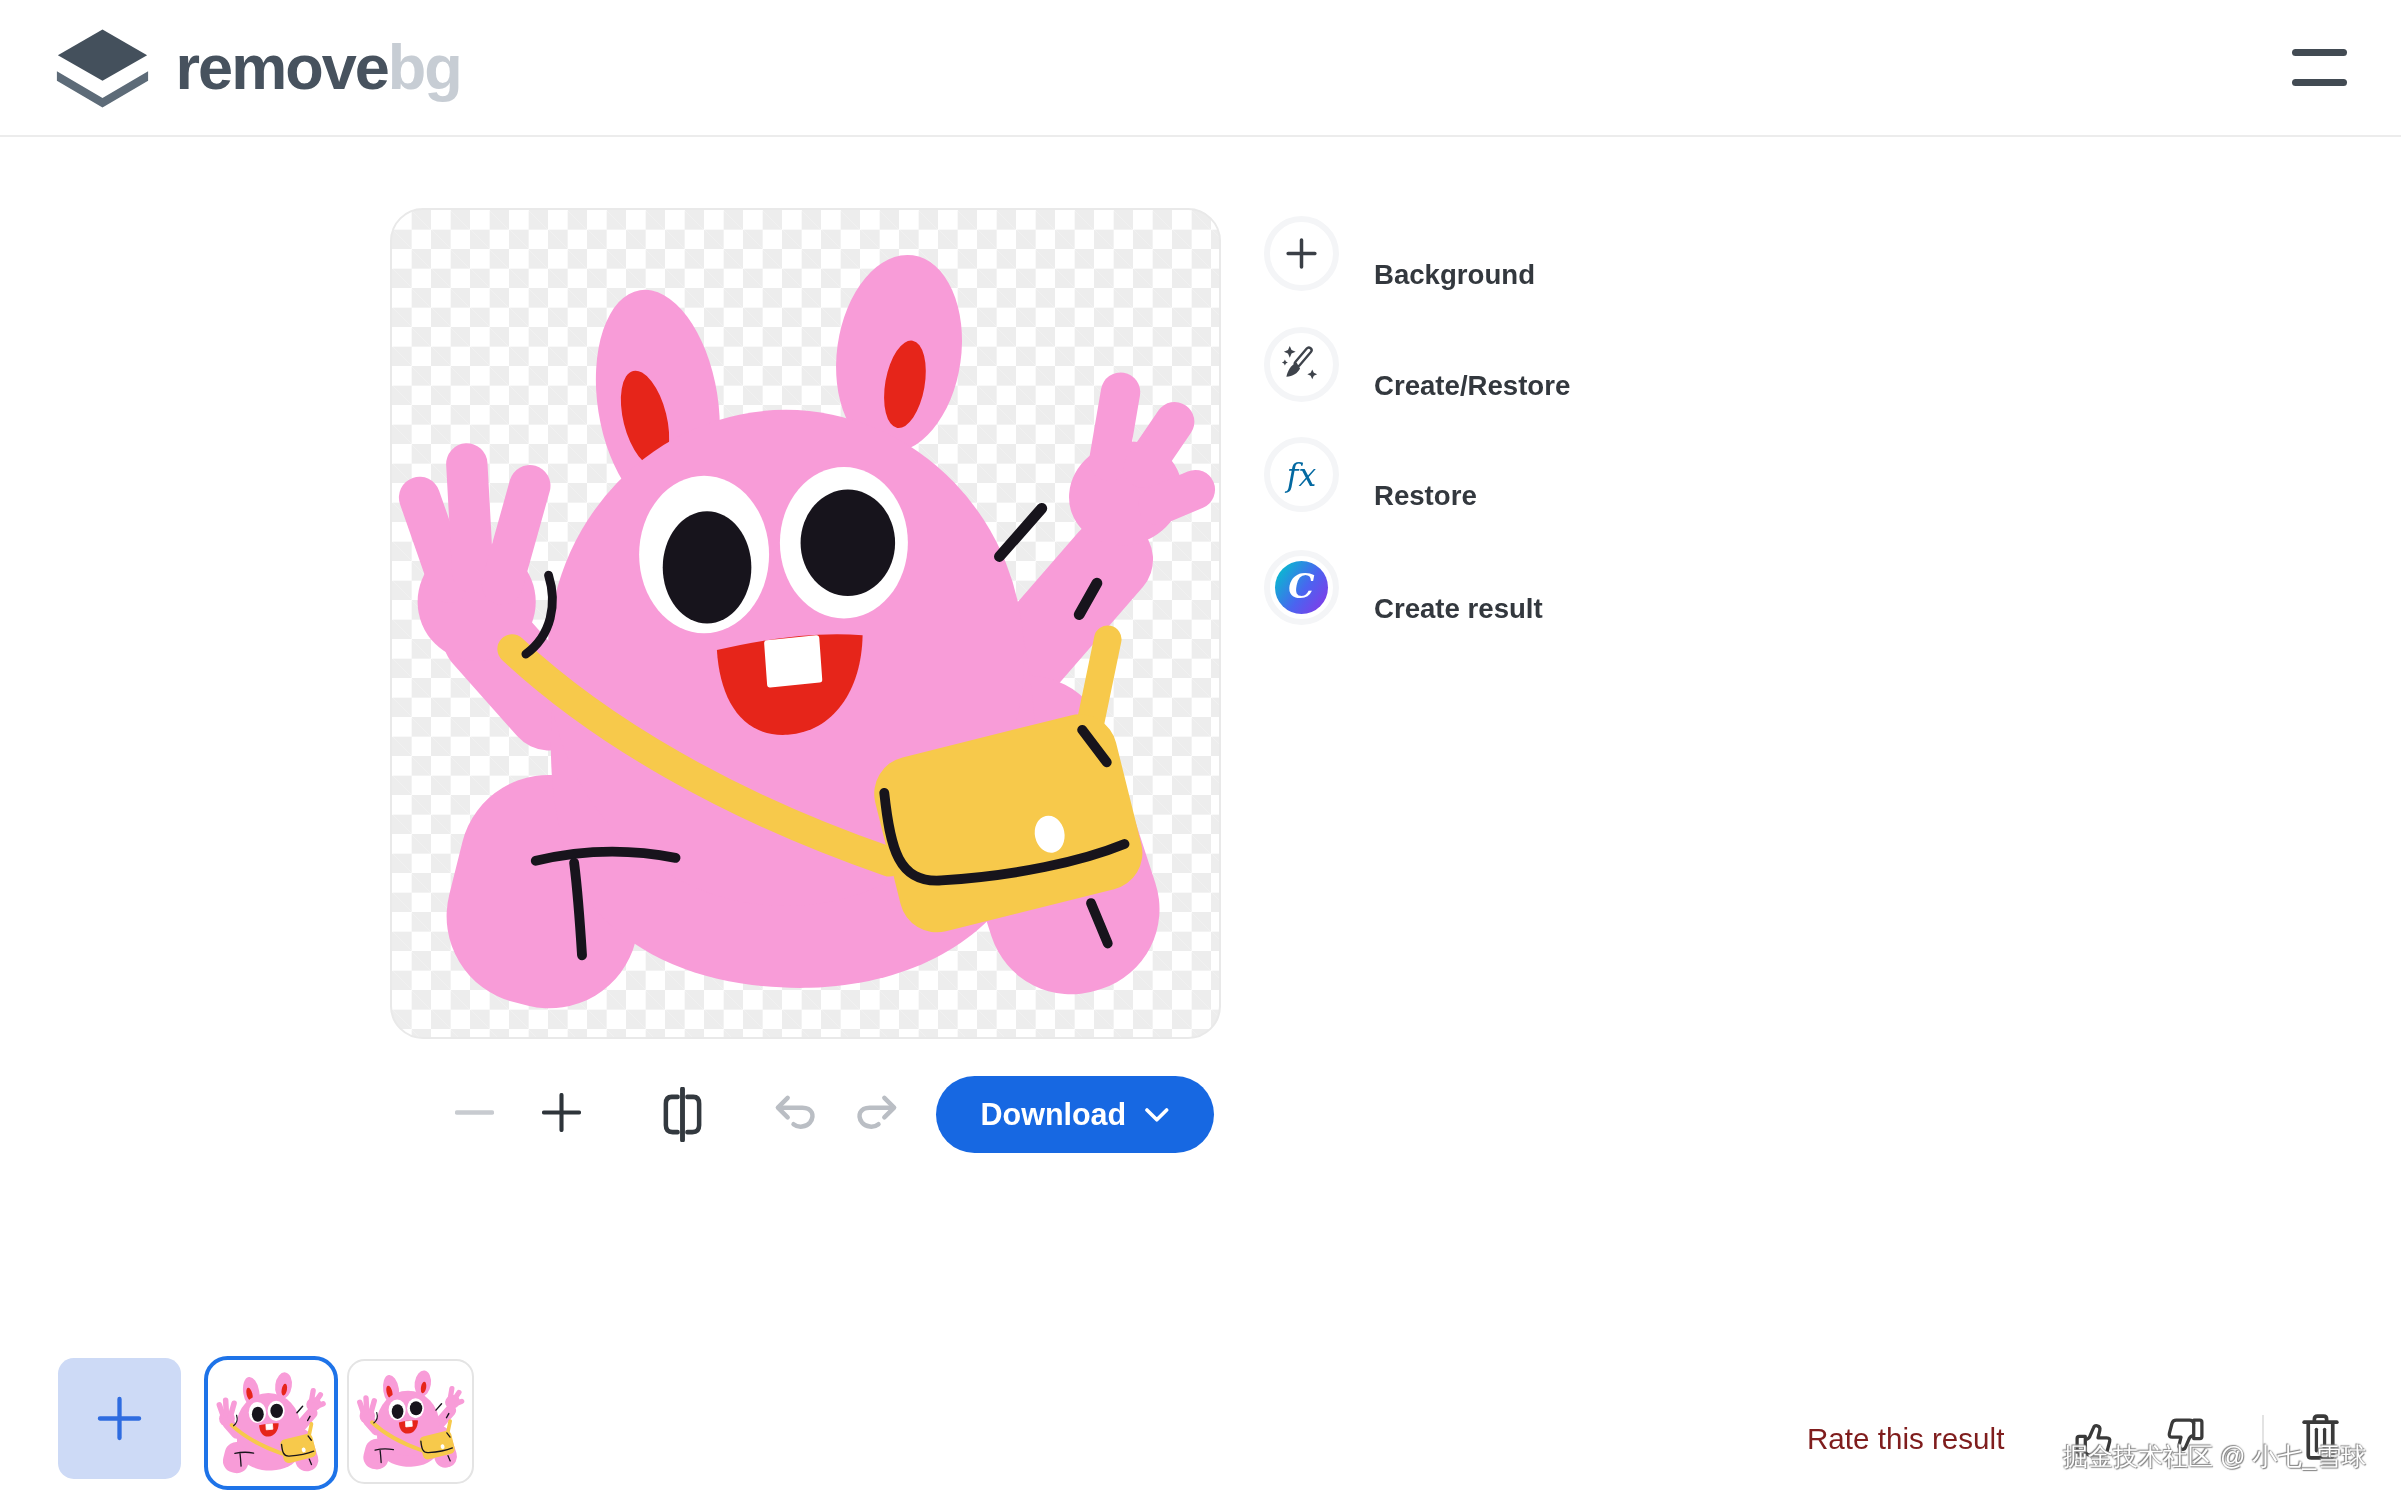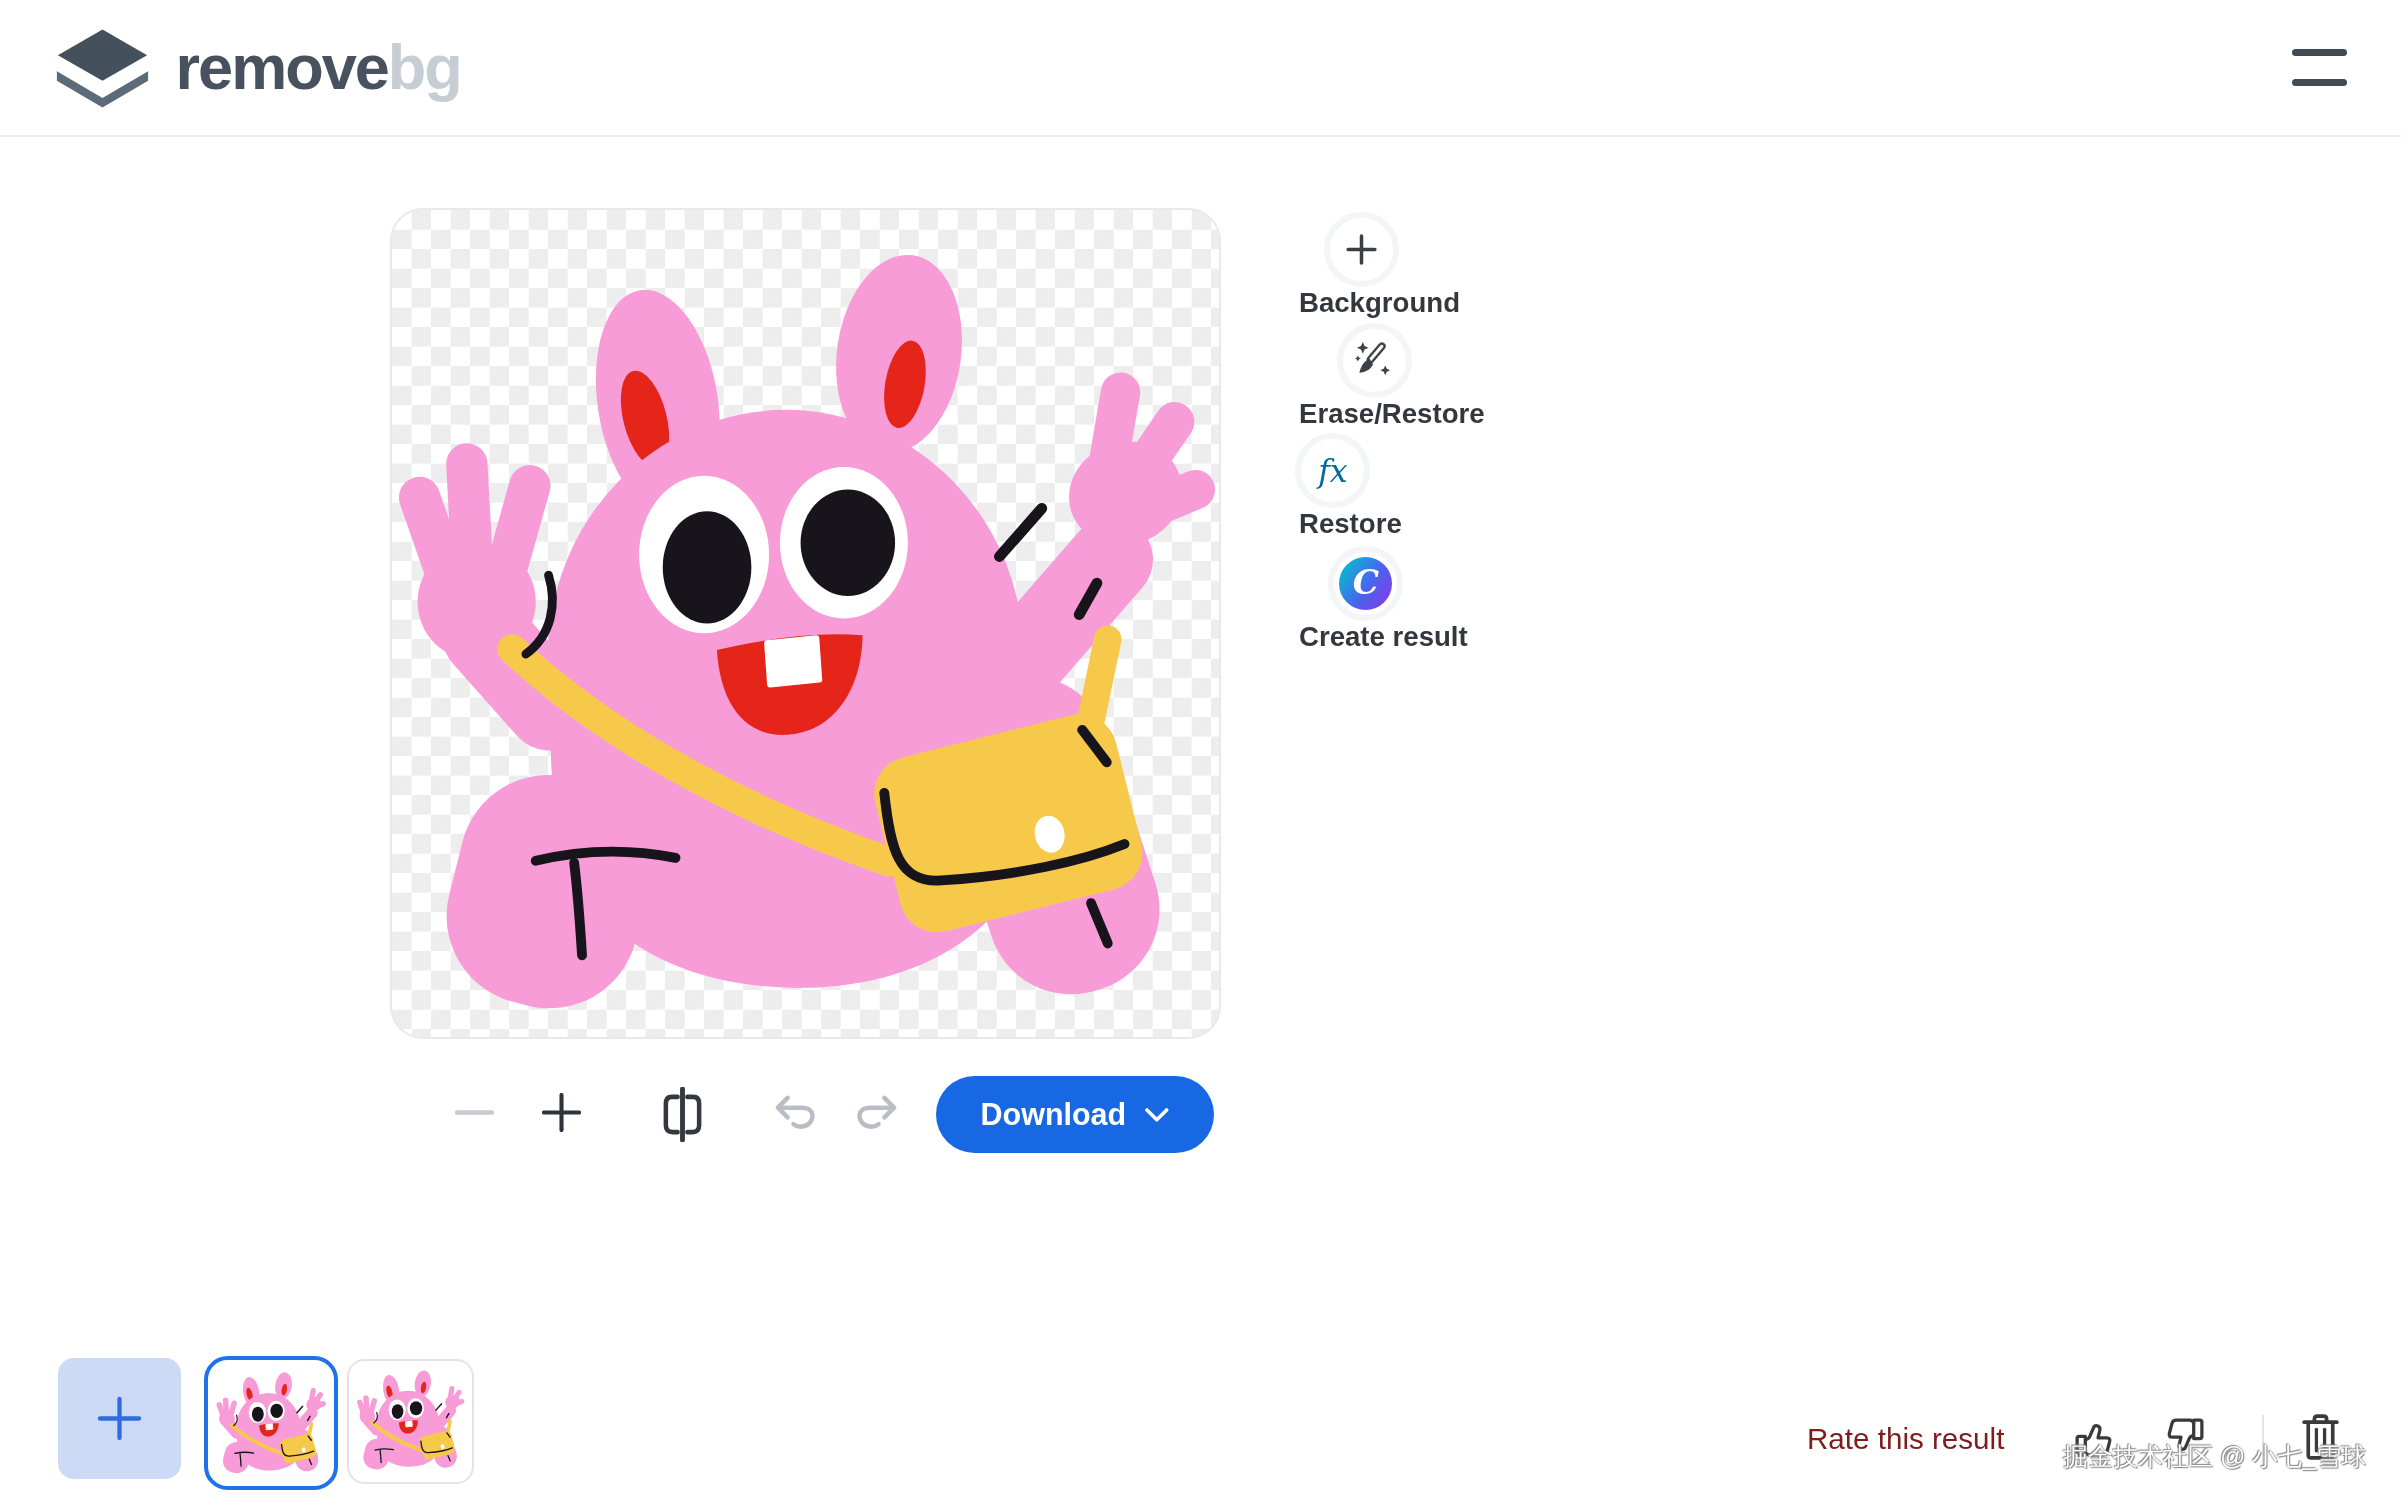--- a/index.html
+++ b/index.html
@@ -28,21 +28,21 @@
 
   
   .tool-btn{position:absolute;background:none;border:none;padding:0;cursor:pointer;
             display:flex;align-items:center;justify-content:center;}
   .download-btn{position:absolute;left:936px;top:1076px;width:278px;height:77px;border-radius:39px;
                 background:#1768e2;color:#fff;border:none;cursor:pointer;display:flex;
                 align-items:center;justify-content:center;gap:17.7px;
                 font-family:"Liberation Sans",sans-serif;font-size:30.5px;font-weight:600;text-align:center;}
 
   
-  .panel-item{position:absolute;left:1264px;display:flex;align-items:center;height:79px;cursor:pointer;flex-direction:column;}
+  .panel-item{position:absolute;left:1264px;display:flex;align-items:flex-end;height:79px;cursor:pointer;}
   .panel-circle{width:63px;height:63px;border-radius:50%;background:#fff;border:6.9px solid #f4f5f7;
                 display:flex;align-items:center;justify-content:center;flex:0 0 auto;position:relative;}
   .panel-label{margin-left:35px;font-size:27.6px;font-weight:600;color:#33383e;white-space:nowrap;}
   .fx-glyph{font-family:"DejaVu Serif",serif;font-style:italic;font-size:31.5px;color:#0369a1;}
   .canva-badge{width:53px;height:53px;border-radius:50%;
                background:linear-gradient(125deg,#00c4cc 5%,#4a64f0 55%,#8d33e6 100%);
                display:flex;align-items:center;justify-content:center;}
   .canva-badge span{font-family:"DejaVu Serif",serif;font-style:italic;font-weight:700;
                     font-size:33px;color:#fff;transform:translateY(-1px);}
 
@@ -197,21 +197,21 @@
     <span class="panel-circle">
       <svg width="43" height="43" viewBox="0 0 44 44">
         <path d="M29.5,7.5 L18,21" stroke="#3e434b" stroke-width="8" stroke-linecap="round"></path>
         <path d="M29.5,7.5 L18,21" stroke="#ffffff" stroke-width="3.2" stroke-linecap="round"></path>
         <path d="M17,20 C11,23 8,28 6.5,34.5 C13,34 18,31 20.5,26 Z" fill="#3e434b"></path>
         <path d="M10,3 L11.8,7.2 L16,9 L11.8,10.8 L10,15 L8.2,10.8 L4,9 L8.2,7.2 Z" fill="#3e434b"></path>
         <path d="M5,17 L6,19 L8,20 L6,21 L5,23 L4,21 L2,20 L4,19 Z" fill="#3e434b"></path>
         <path d="M33,27 L34.6,30.4 L38,32 L34.6,33.6 L33,37 L31.4,33.6 L28,32 L31.4,30.4 Z" fill="#3e434b"></path>
       </svg>
     </span>
-    <span class="panel-label">Erase/Restore</span>
+    <span class="panel-label">Create/Restore</span>
   </div>
   <div class="panel-item" style="top:433px;">
     <span class="panel-circle">
       <span class="fx-glyph">fx</span>
     </span>
     <span class="panel-label">Restore</span>
   </div>
   <div class="panel-item" style="top:546px;">
     <span class="panel-circle">
       <span class="canva-badge">

